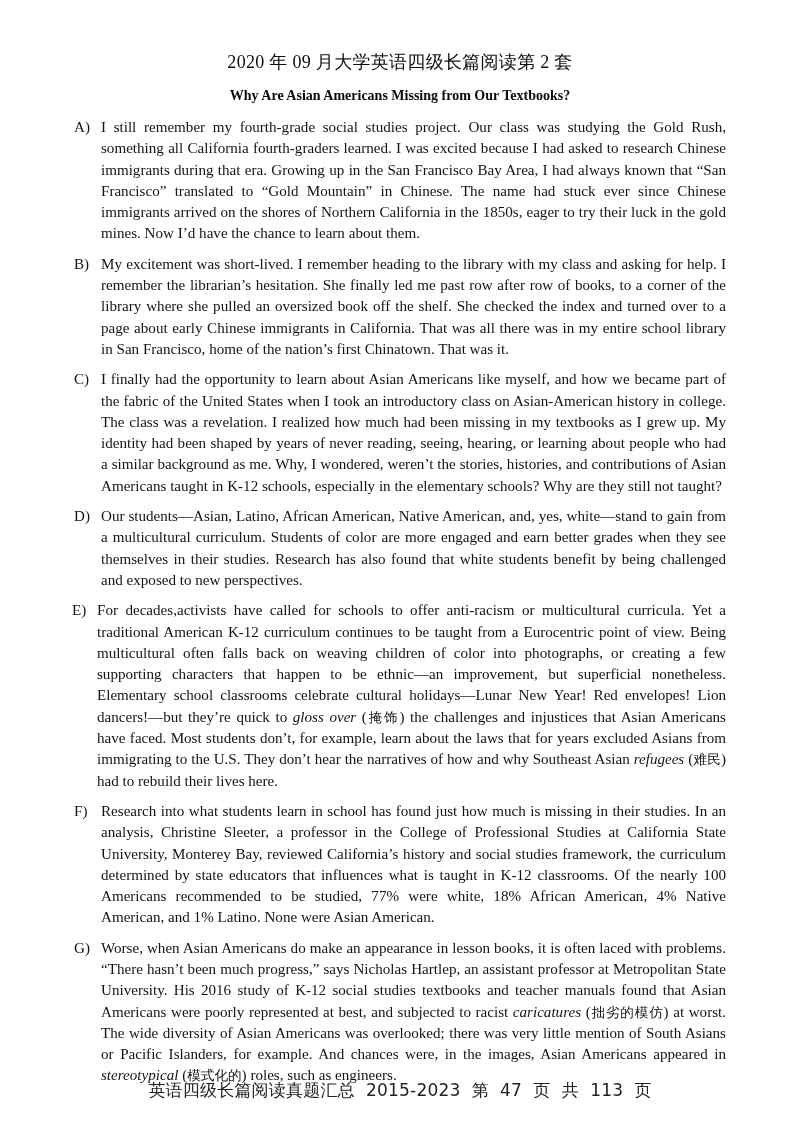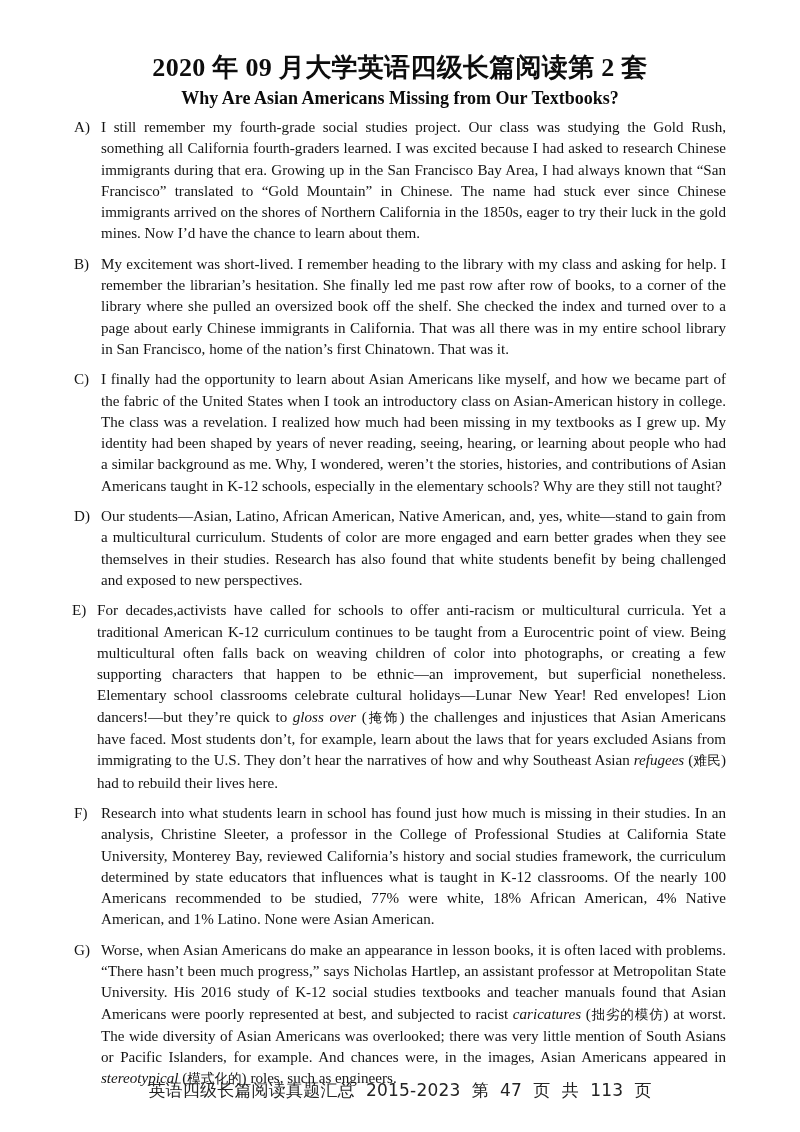--- a/index.html
+++ b/index.html
@@ -22,34 +22,33 @@
     width: 800px;
     height: 1132px;
     box-sizing: border-box;
   }
   .doc-title {
     position: absolute;
     left: 0;
     top: 50px;
     width: 800px;
     text-align: center;
-    font-size: 26px;
+    font-size: 18px;
     letter-spacing: 0.3px;
     font-family: "Liberation Serif", "DejaVu Serif", serif;
     color: #0d0d0d;
     white-space: pre;
-    font-weight: bold;
   }
   .doc-subtitle {
     position: absolute;
     left: 0;
     top: 88px;
     width: 800px;
     text-align: center;
-    font-size: 18px;
+    font-size: 14px;
     font-weight: bold;
     color: #0b0b0b;
   }
   .content {
     position: absolute;
     left: 74px;
     top: 117px;
     width: 652px;
   }
   .para {
@@ -74,21 +73,21 @@
     line-height: 21.3px;
     color: #131313;
   }
   
   .para.tight { padding-left: 23px; }
   .para.tight .plabel { left: -2px; }
 
   .para i, .para em {
   }
   .cn {
-    font-family: Liberation Mono, monospace;
+    font-family: Liberation Serif, serif;
     font-size: 13.6px;
   }
 
   .footer {
     position: absolute;
     left: 0;
     top: 1079px;
     width: 800px;
     text-align: center;
     font-family: "DejaVu Sans", "Liberation Sans", sans-serif;

